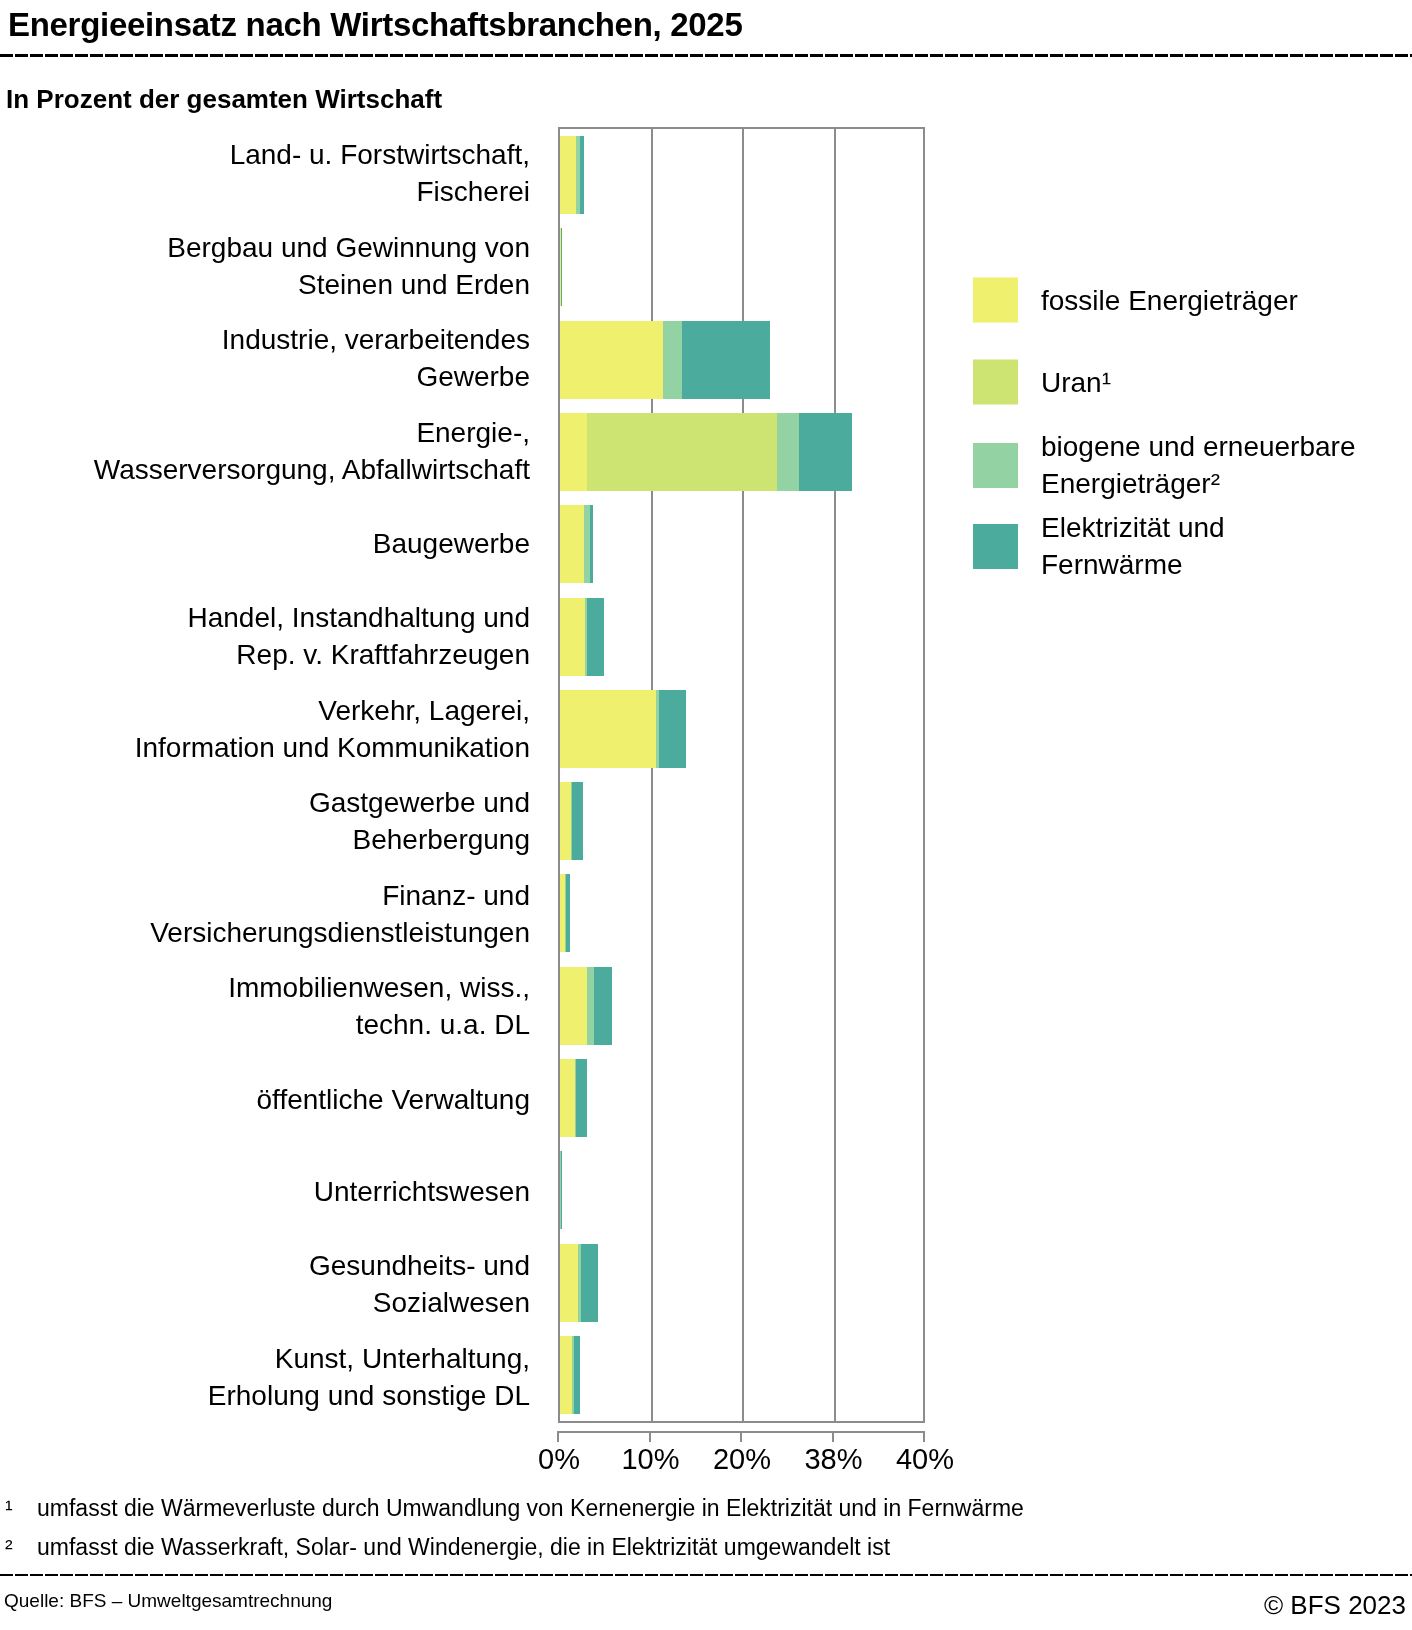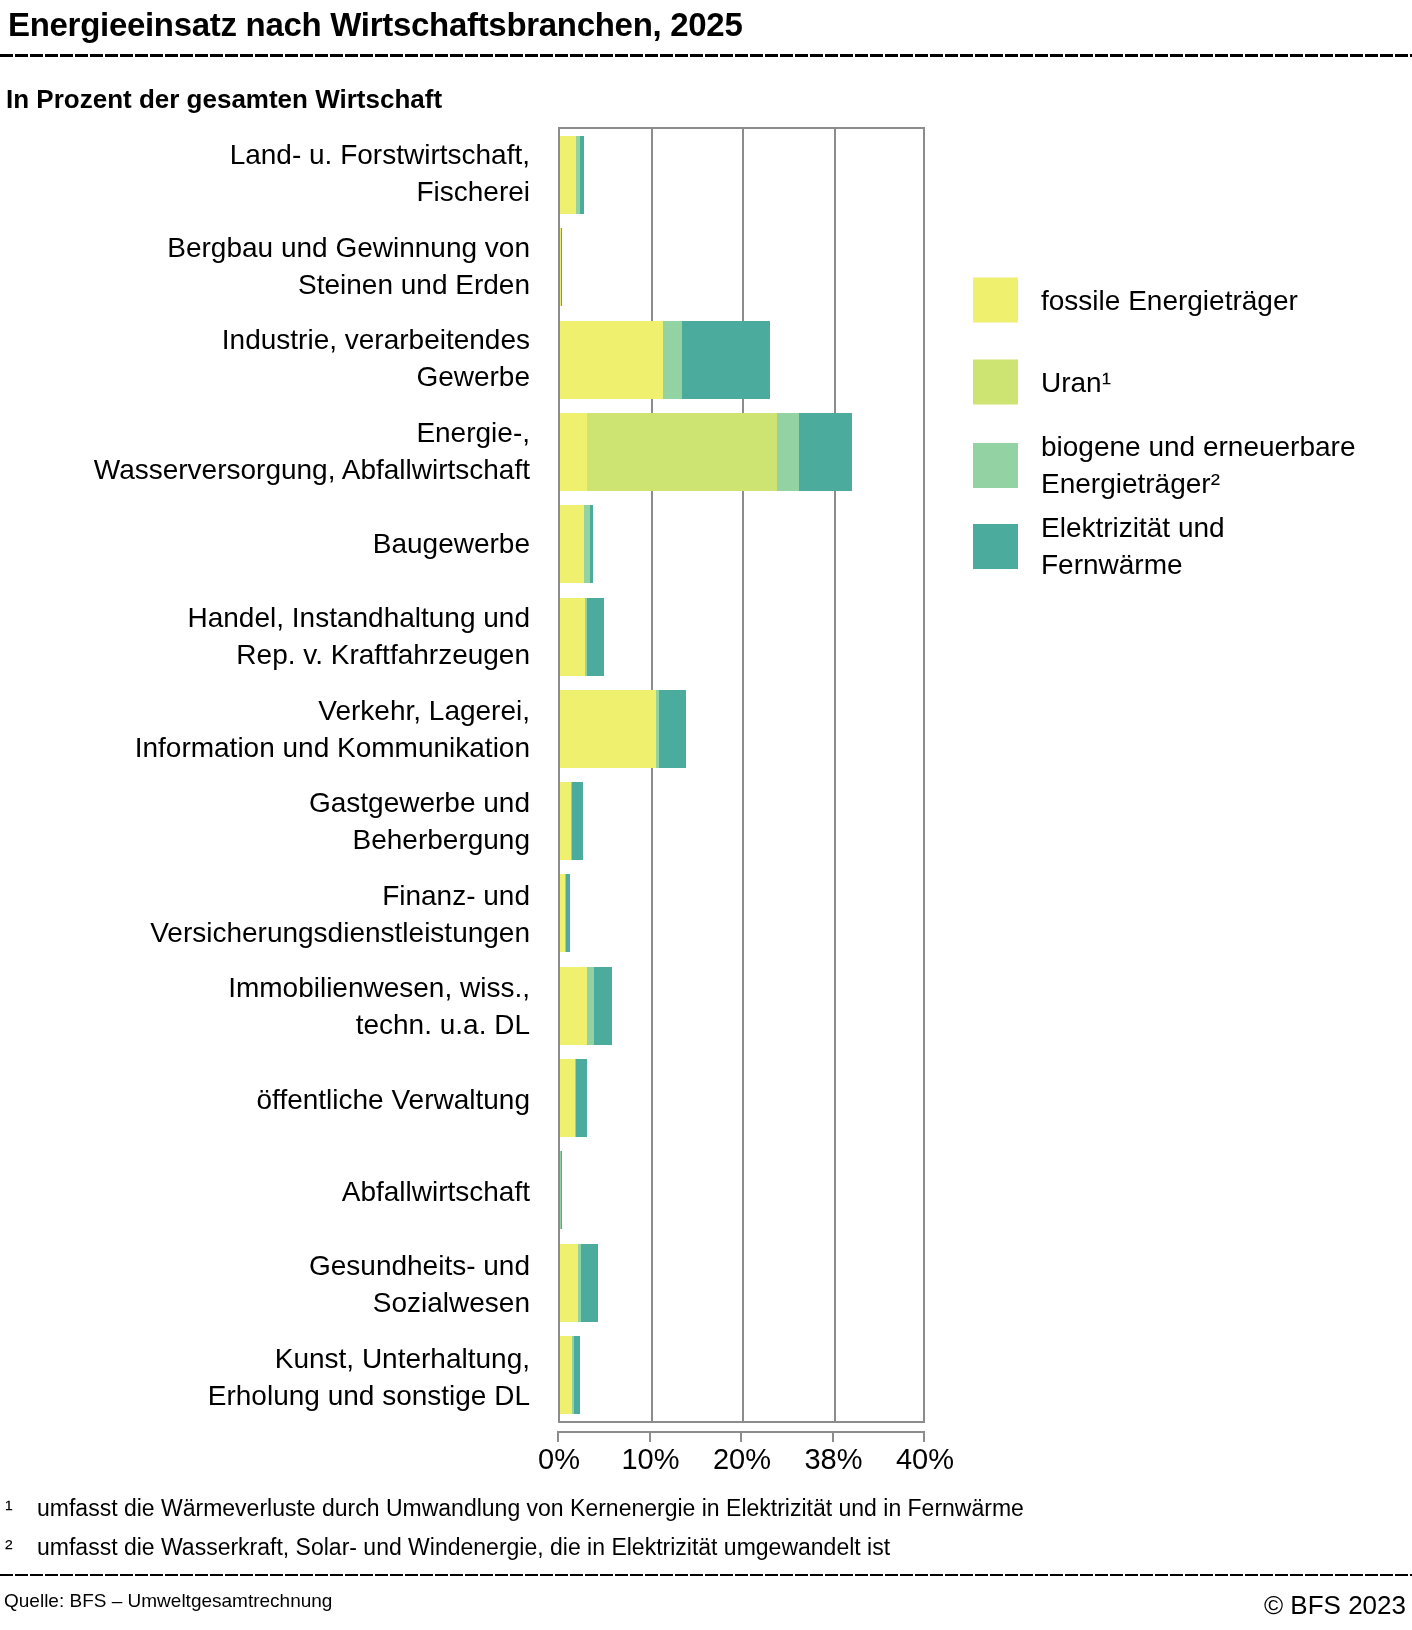--- a/index.html
+++ b/index.html
@@ -84,21 +84,21 @@
     <div class="row-label">
       <span>Finanz- und<br>Versicherungsdienstleistungen</span>
     </div>
     <div class="row-label">
       <span>Immobilienwesen, wiss.,<br>techn. u.a. DL</span>
     </div>
     <div class="row-label">
       <span>öffentliche Verwaltung</span>
     </div>
     <div class="row-label">
-      <span>Abfallwirtschaft</span>
+      <span>Unterrichtswesen</span>
     </div>
     <div class="row-label">
       <span>Gesundheits- und<br>Sozialwesen</span>
     </div>
     <div class="row-label">
       <span>Kunst, Unterhaltung,<br>Erholung und sonstige DL</span>
     </div>
   </div>
 
 <div class="plot">

